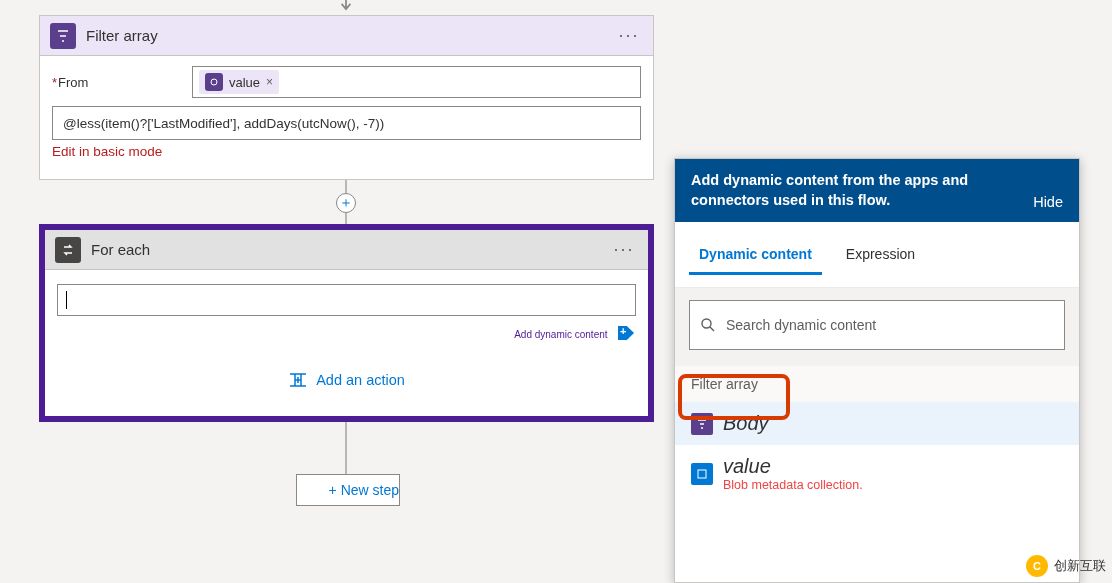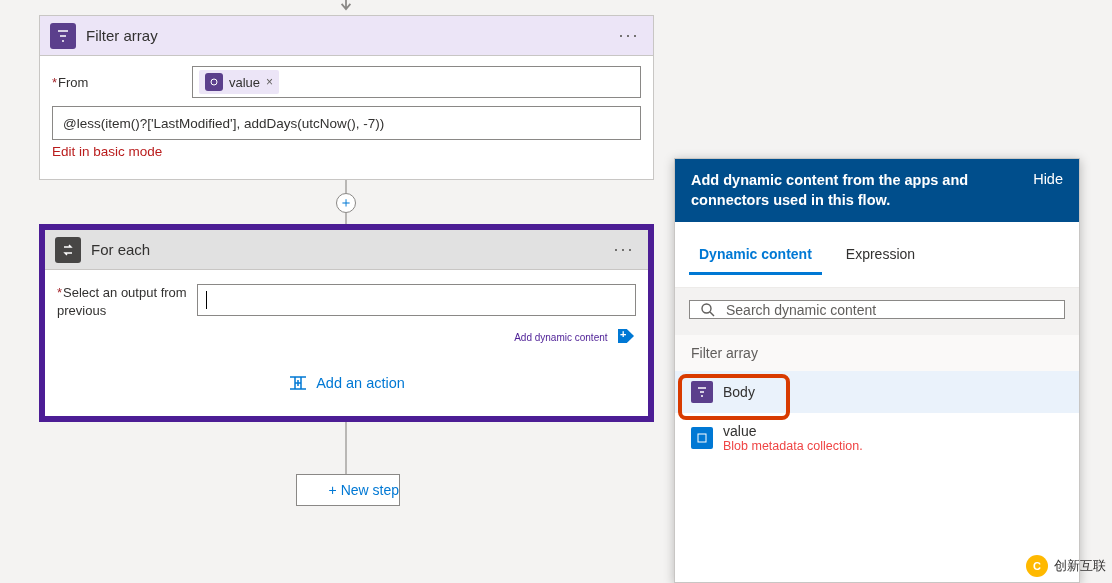--- a/index.html
+++ b/index.html
@@ -100,51 +100,51 @@
     position: absolute; left: 345px; top: 422px; width: 2px; height: 52px; background: #b9b7b5;
   }
 
   
   .panel {
     position: absolute; left: 674px; top: 158px; width: 406px; height: 425px;
     background: #fff; box-shadow: 0 2px 10px rgba(0,0,0,0.25); border: 1px solid #c8c6c4;
   }
   .panel-head {
     background: #004e8c; color: #fff; padding: 12px 16px; display: flex; justify-content: space-between;
-    align-items: flex-start; font-size: 14.5px;
+    align-items: flex-end; font-size: 14.5px;
   }
   .panel-head .txt { max-width: 300px; line-height: 1.35; font-weight: 600; }
   .panel-head .hide { cursor: pointer; font-weight: 400; }
 
   .tabs { display: flex; border-bottom: 1px solid #edebe9; padding: 12px 14px; }
   .tab { padding: 12px 10px 10px 10px; font-size: 14px; color: #323130; cursor: pointer; }
   .tab.active { color: #0078d4; border-bottom: 3px solid #0078d4; font-weight: 600; }
   .tab + .tab { margin-left: 14px; }
 
   .search-wrap { background: #f3f2f1; padding: 12px 14px 16px 14px; }
   .search {
-    background: #fff; border: 1px solid #8a8886; height: 19px; display: flex; align-items: center;
+    background: #fff; border: 1px solid #8a8886; height: 50px; display: flex; align-items: center;
     padding: 0 10px; gap: 10px;
   }
   .search svg { width: 16px; height: 16px; color: #605e5c; }
   .search span { color: #605e5c; font-size: 14px; }
 
   .group-title { padding: 10px 16px; font-size: 14px; color: #605e5c; background: #faf9f8; }
 
   .item {
     display: flex; align-items: center; gap: 10px; padding: 10px 16px; cursor: pointer;
   }
   .item.selected { background: #eaf2fb; }
   .item .it-icon {
     width: 22px; height: 22px; border-radius: 2px; display: flex; align-items: center; justify-content: center;
     color: #fff; font-size: 11px;
   }
   .item .it-icon.purple { background: #5b3f8c; }
   .item .it-icon.blue { background: #0078d4; }
-  .item .it-text .t1 { font-size: 14px; color: #323130; }
+  .item .it-text .t1 { font-size: 20px; color: #323130; font-style: italic; }
   .item .it-text .t2 { font-size: 12.5px; color: #ef4444; }
 
   .highlight-box {
     position: absolute; border: 4px solid #d83b01; border-radius: 8px;
     left: 678px; top: 374px; width: 112px; height: 46px; pointer-events: none;
   }
 
   
   .watermark {
     position: absolute; right: 6px; bottom: 6px; display: flex; align-items: center; gap: 6px;
@@ -209,21 +209,20 @@
       <div class="header-icon gray-bg">
         <svg width="14" height="14" viewBox="0 0 14 14">
             <path d="M3 4 h7 l-2 -2 M11 10 h-7 l2 2" stroke="#fff" stroke-width="1.4" fill="none"></path>
           </svg>
       </div>
       <div class="header-title">For each</div>
       <div class="header-menu">···</div>
     </div>
     <div class="foreach-body">
       <div class="row" style="align-items:flex-start;">
-        <div class="label req" style="line-height:1.35;">Select an output from previous</div>
         <div class="input-like">
           <span class="cursor"></span>
         </div>
       </div>
       <div class="add-dynamic-row">
         <span class="add-dynamic">Add dynamic content</span>
         <span class="arrow-tag"></span>
       </div>
       <div class="add-action">
         <svg viewBox="0 0 20 16">

